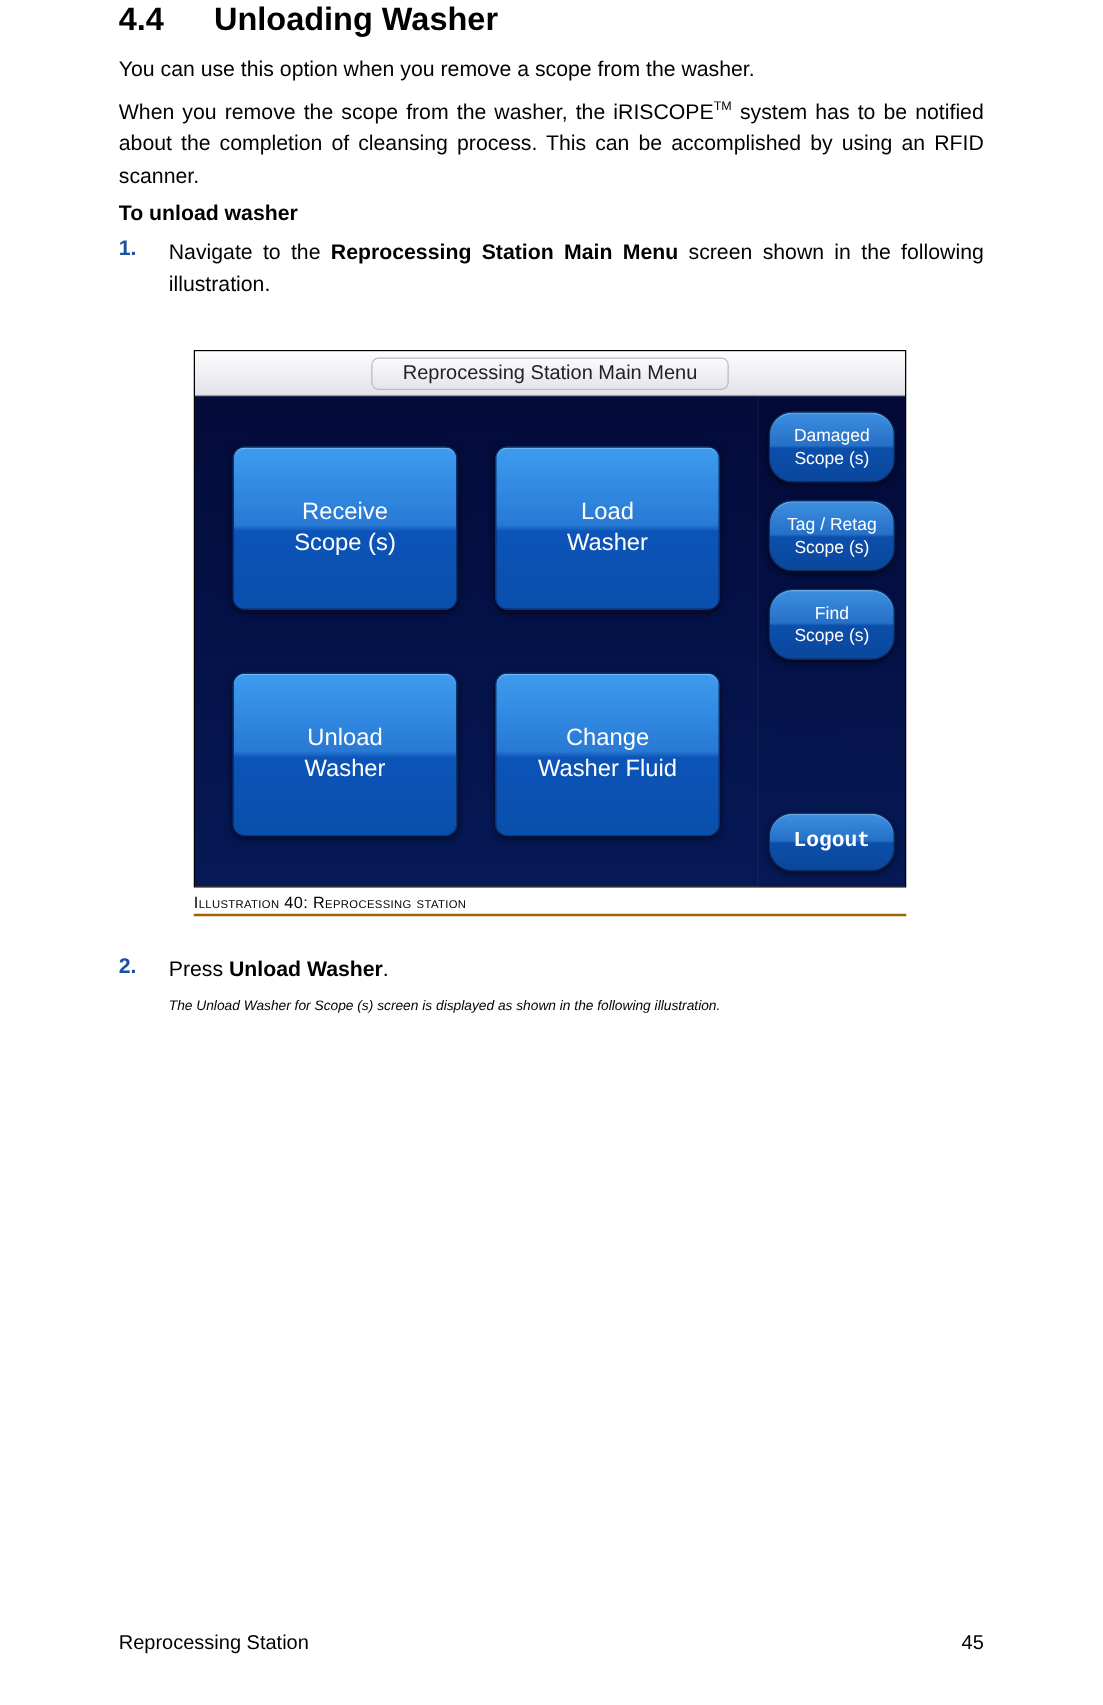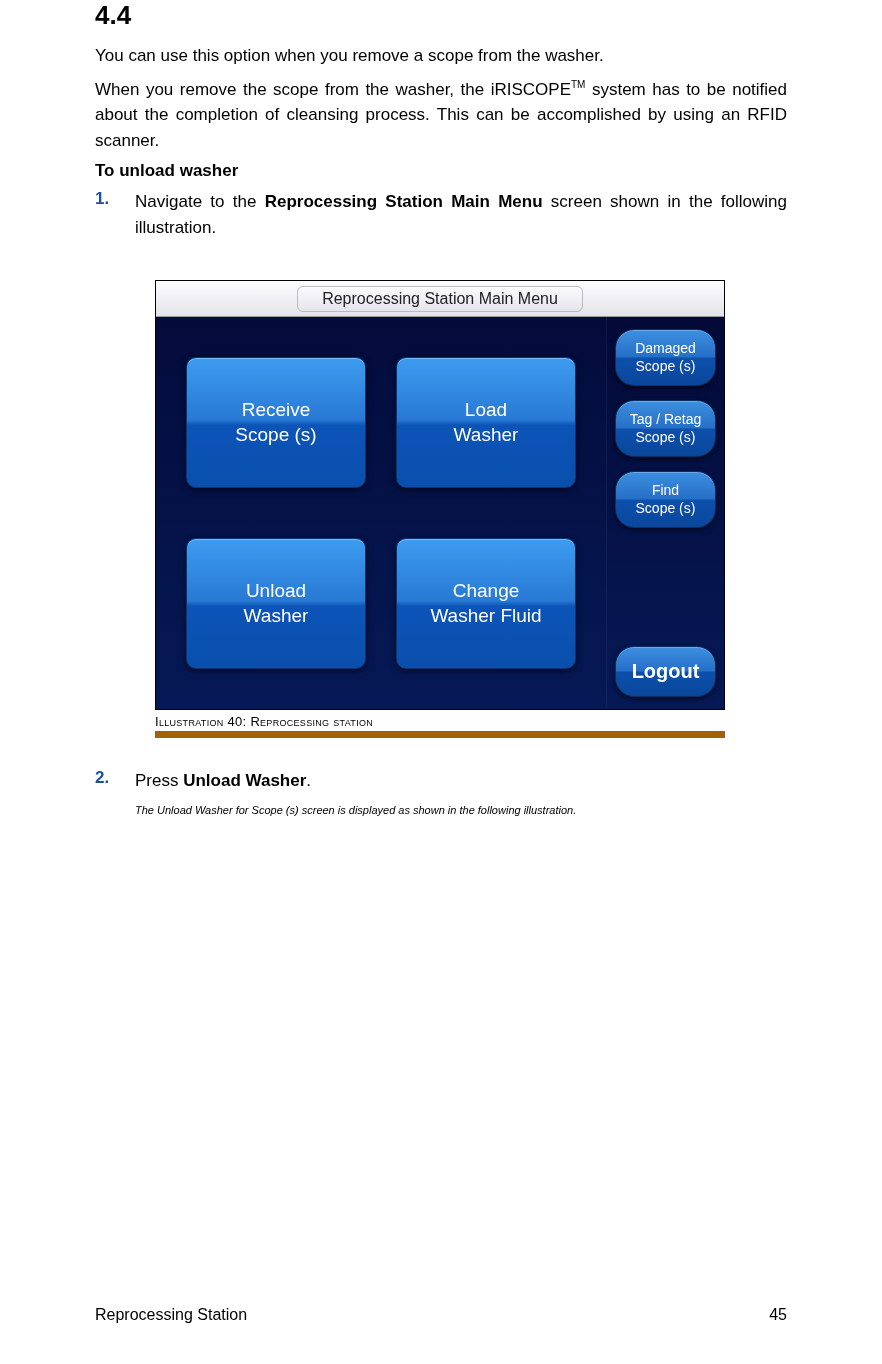--- a/index.html
+++ b/index.html
@@ -166,29 +166,30 @@
       text-align: center;
       padding: 10px 4px;
       line-height: 1.25;
       white-space: pre-line;
     }
     .side-spacer {
       flex: 1;
     }
     .side-btn.logout {
       font-weight: bold;
-      font-size: 20px;
+      font-size: 17px;
       padding: 12px 4px;
+      font-family: Liberation Mono, monospace;
     }
     .caption {
       font-family: Arial, sans-serif;
       font-size: 13px;
       letter-spacing: 0.3px;
       margin-top: 4px;
-      border-bottom: 7px solid #a16207;
+      border-bottom: 2px solid #a16207;
       padding-bottom: 2px;
       width: 570px;
     }
     .caption .sc {
       font-variant: small-caps;
     }
 
     .footer {
       position: absolute;
       bottom: 40px;
@@ -198,20 +199,21 @@
       justify-content: space-between;
       font-size: 16px;
       color: #000;
     }
   </style>
 </head>
 <body>
 
 <div class="section-heading">
   <span class="section-number">4.4</span>
+  <span class="section-title">Unloading Washer</span>
 </div>
 
 <p class="body-text indent-body">You can use this option when you remove a scope from the washer.</p>
 
 <p class="body-text indent-body">
   <span>When you remove the scope from  the washer, the  iRISCOPE</span><sup>TM</sup><span> system has to be notified about the completion of cleansing process. This can be accomplished by using an RFID scanner.</span>
 </p>
 
 <p class="subheading">To unload washer</p>
 

